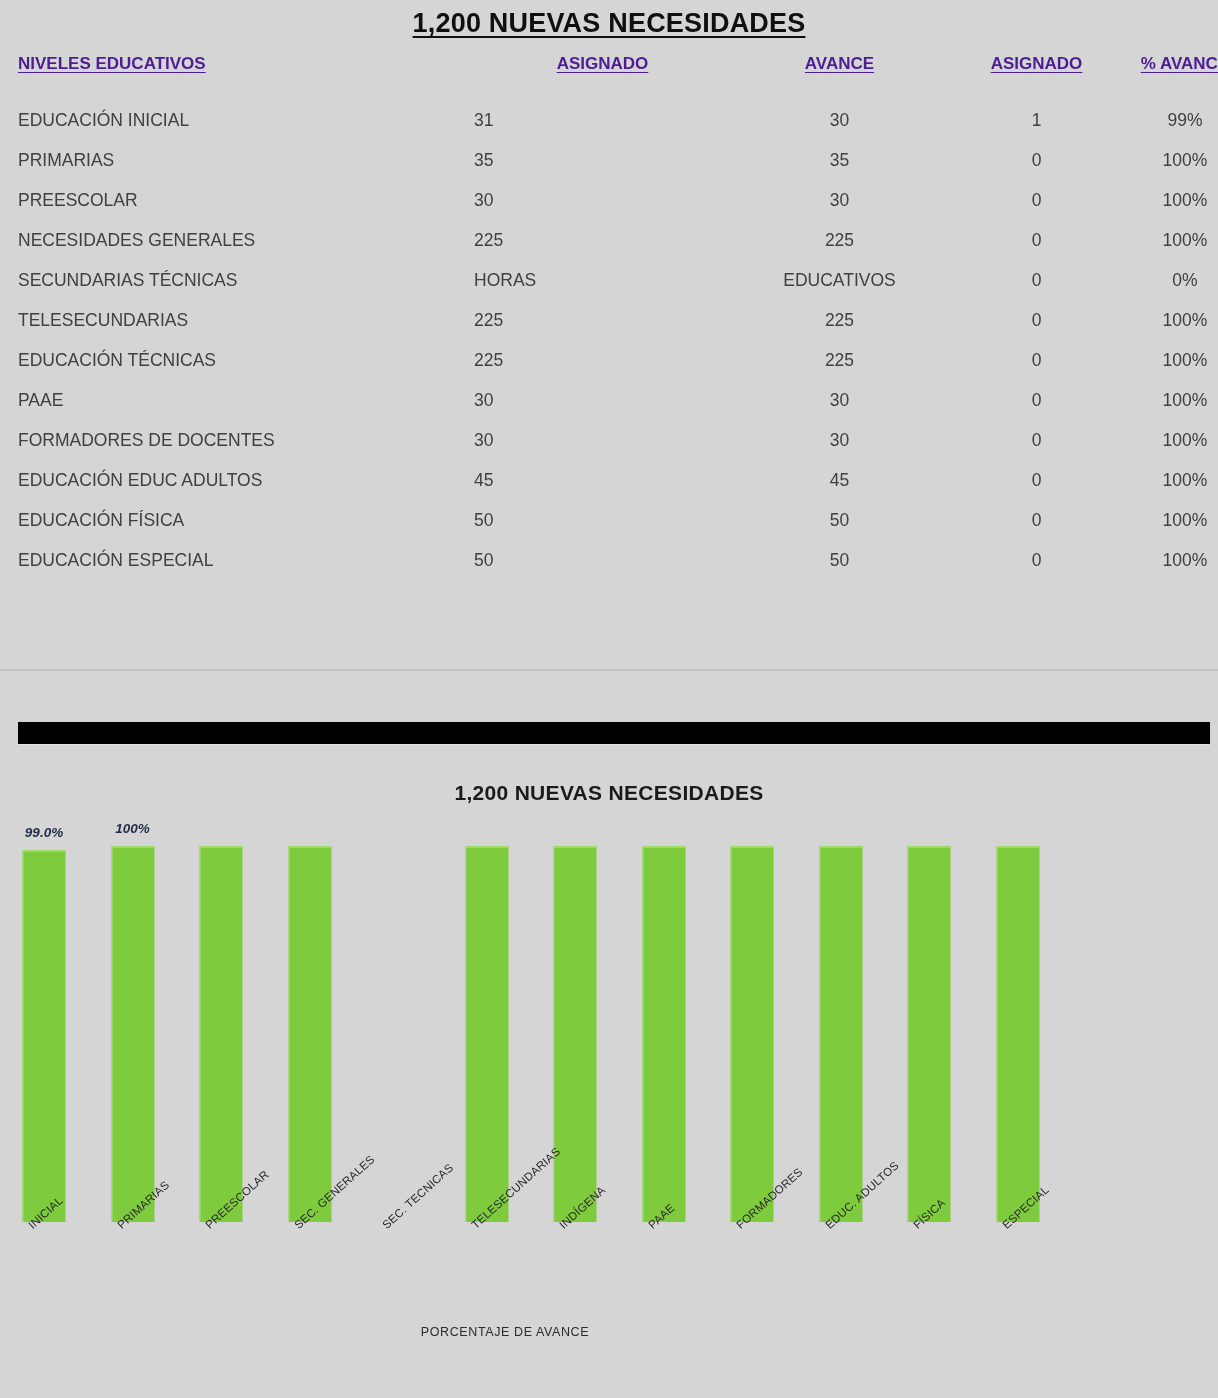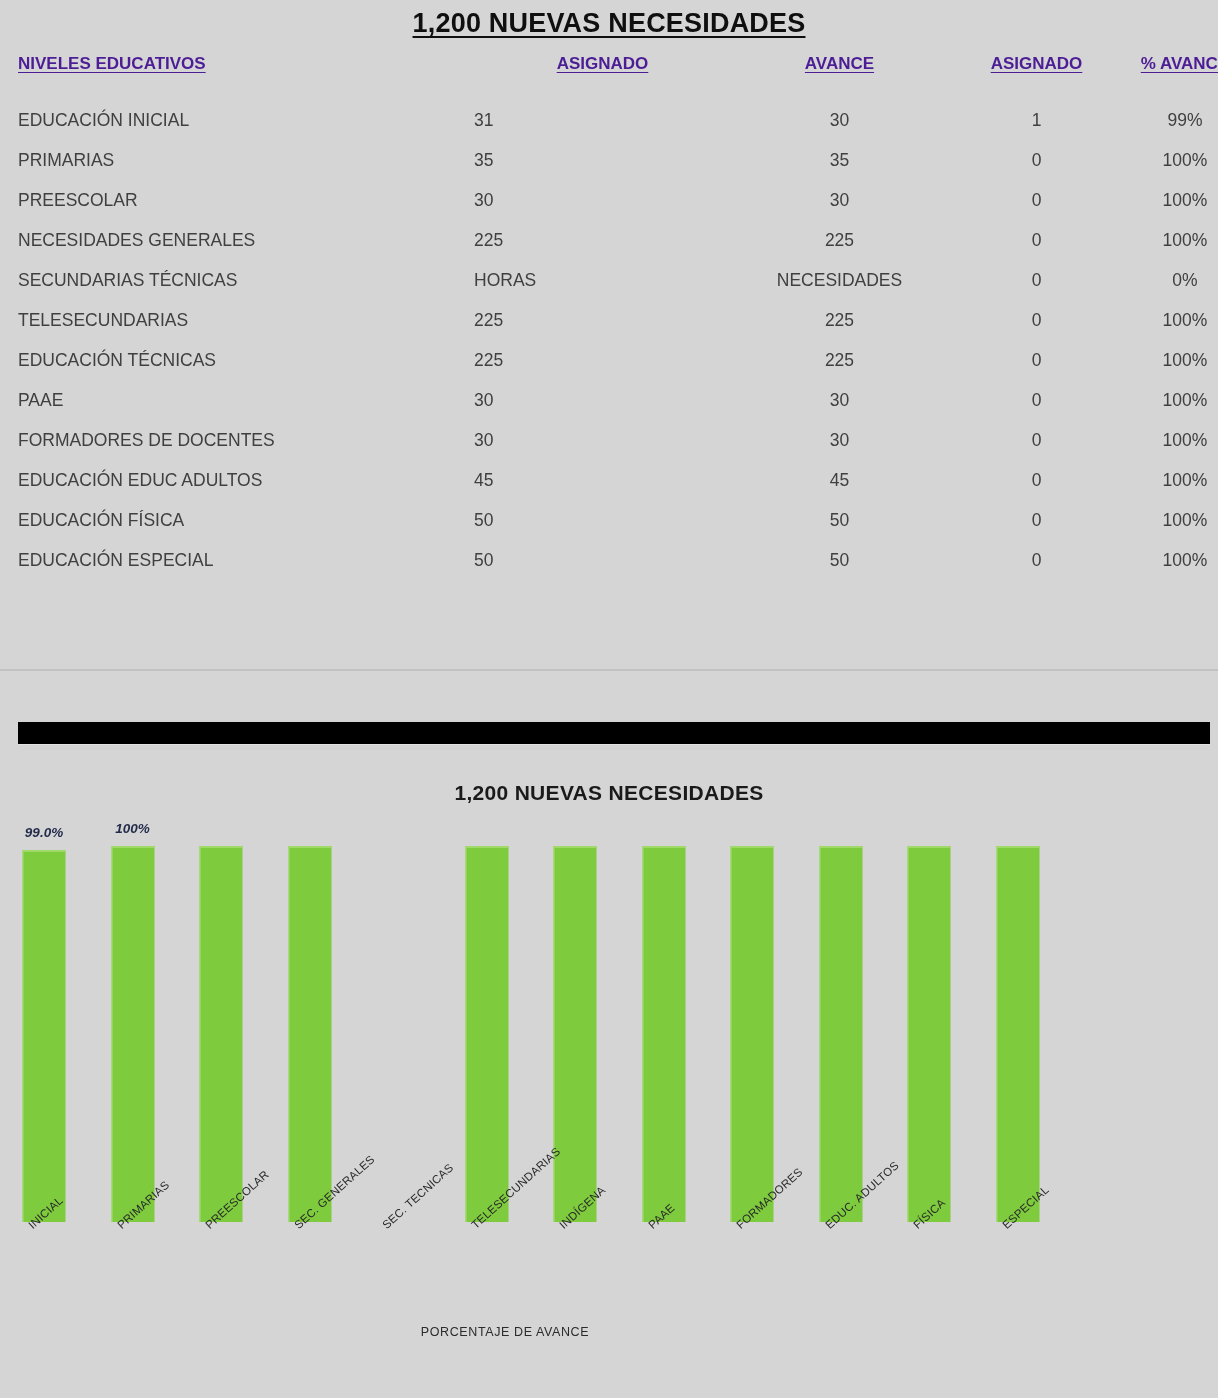--- a/index.html
+++ b/index.html
@@ -221,21 +221,21 @@
         <tr>
           <td class="col-nivel">NECESIDADES GENERALES</td>
           <td class="col-asig">225</td>
           <td class="col-avan">225</td>
           <td class="col-pend">0</td>
           <td class="col-pct">100%</td>
         </tr>
         <tr>
           <td class="col-nivel">SECUNDARIAS TÉCNICAS</td>
           <td class="col-asig">HORAS</td>
-          <td class="col-avan">NECESIDADES</td>
+          <td class="col-avan">EDUCATIVOS</td>
           <td class="col-pend">0</td>
           <td class="col-pct">0%</td>
         </tr>
         <tr>
           <td class="col-nivel">TELESECUNDARIAS</td>
           <td class="col-asig">225</td>
           <td class="col-avan">225</td>
           <td class="col-pend">0</td>
           <td class="col-pct">100%</td>
         </tr>

